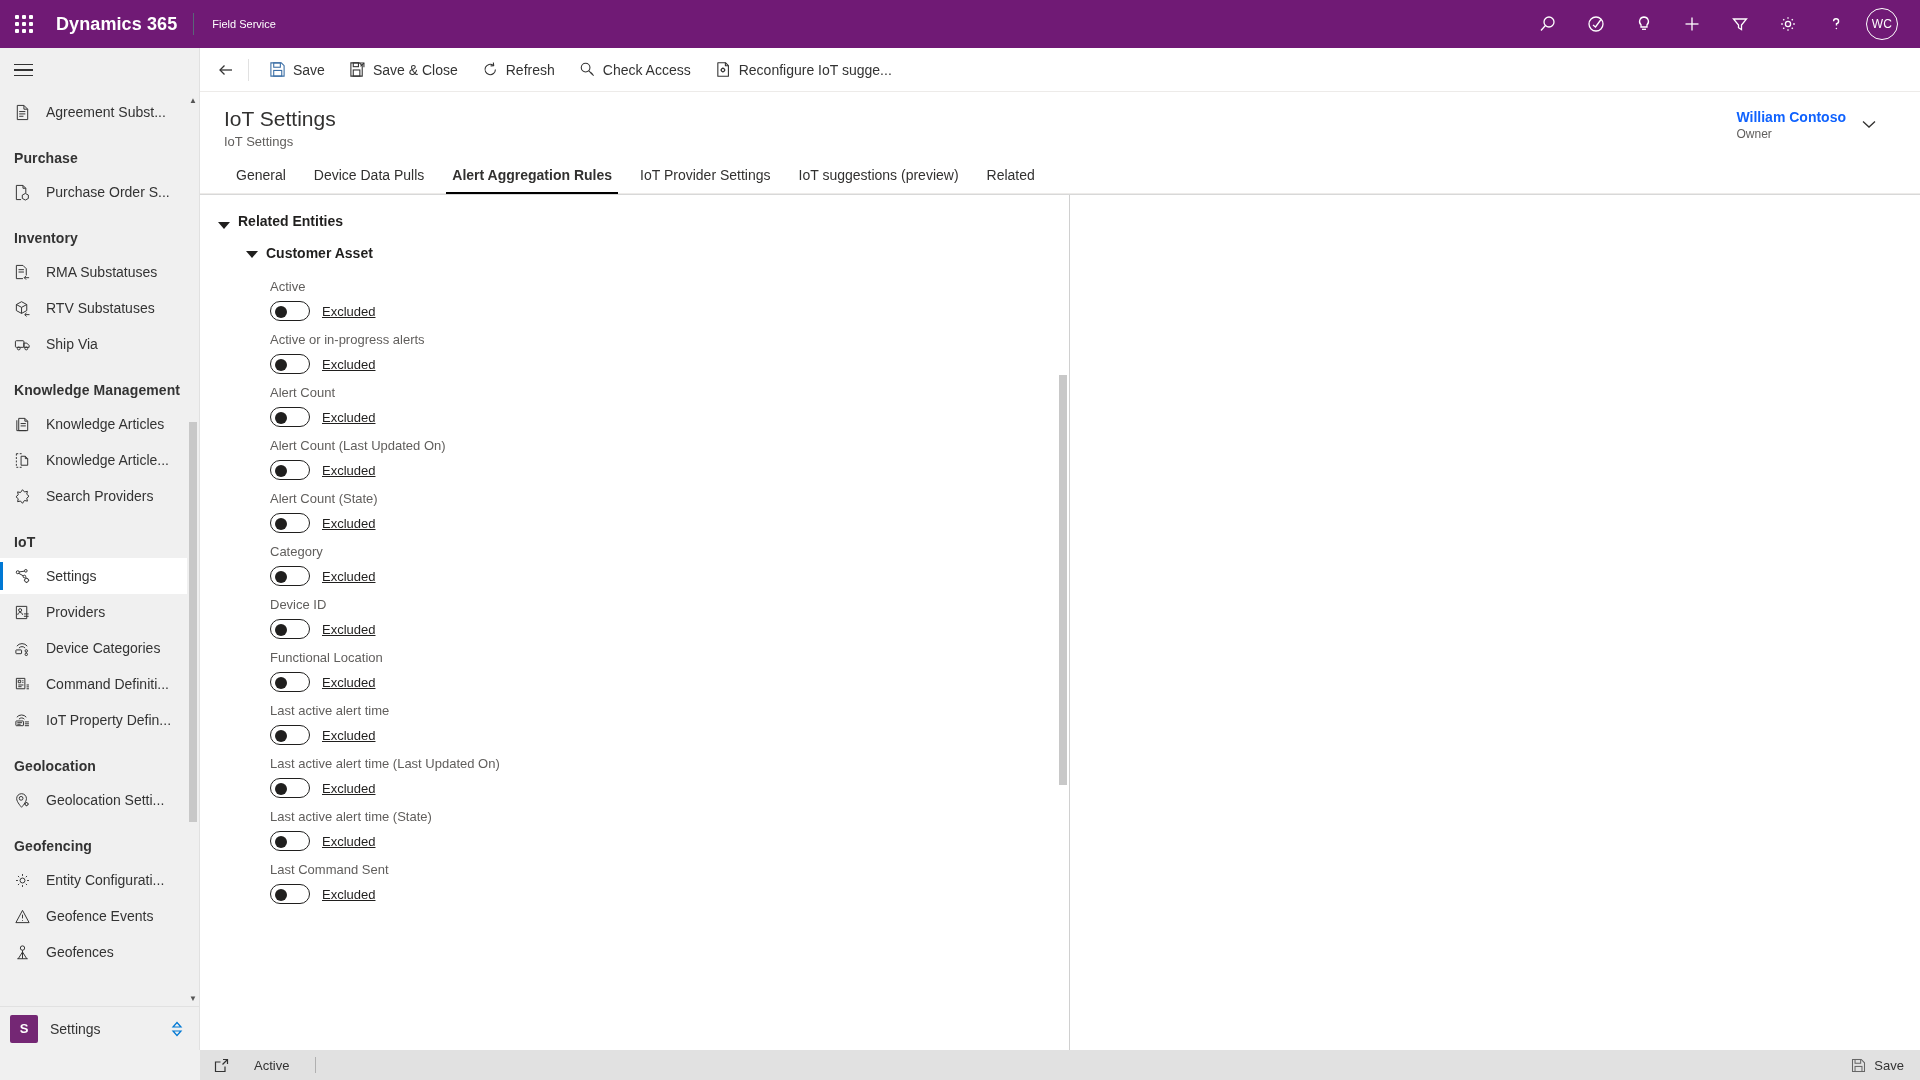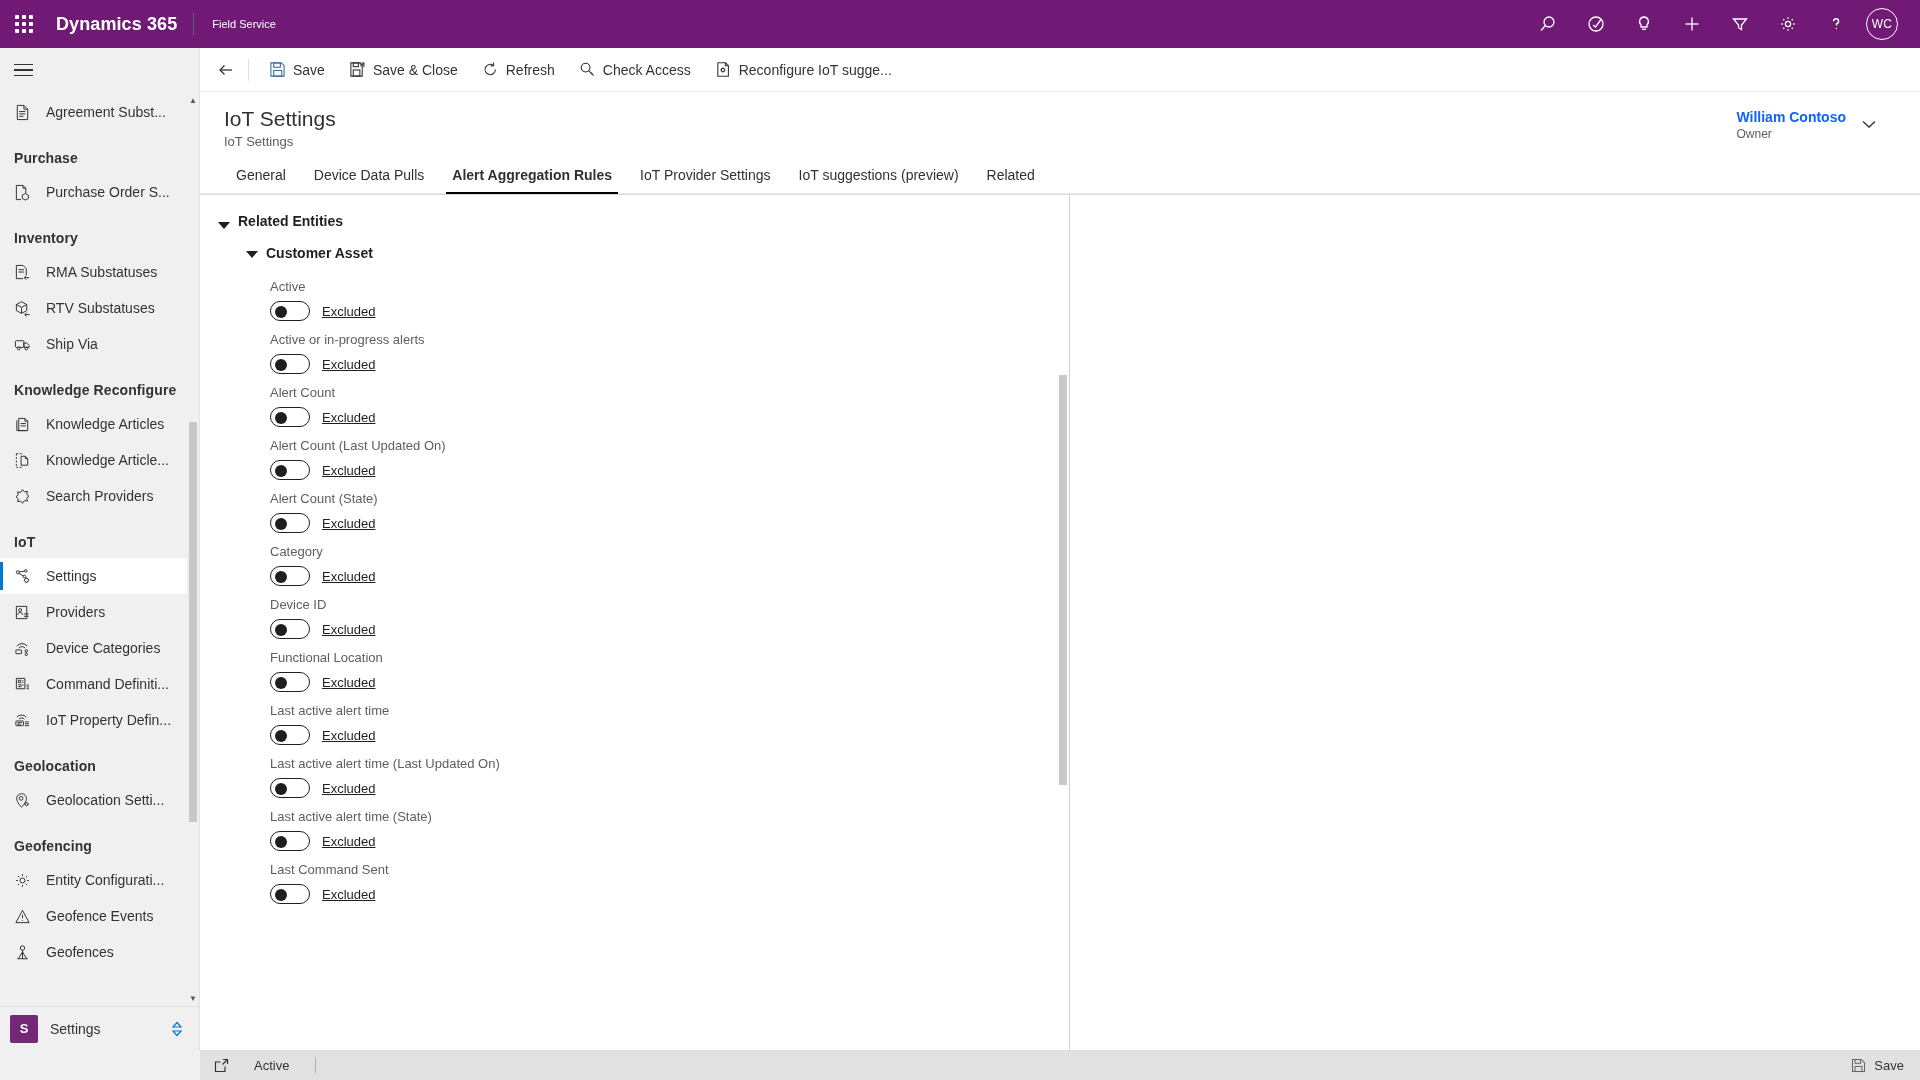--- a/index.html
+++ b/index.html
@@ -377,21 +377,21 @@
             <span class="nav-icon">
               <svg width="17" height="17" viewBox="0 0 18 18" fill="none" stroke="#333" stroke-width="1.05" stroke-linejoin="round">
                 <rect x="1.5" y="5" width="9" height="7" rx="1"></rect>
                 <path d="M10.5 7.5h3l2.5 2.5v2h-5.5z"></path>
                 <circle cx="5" cy="13.2" r="1.5"></circle>
                 <circle cx="13" cy="13.2" r="1.5"></circle>
               </svg>
             </span>
             <span class="nav-label">Ship Via</span>
           </div>
-          <div class="nav-group-title">Knowledge Reconfigure</div>
+          <div class="nav-group-title">Knowledge Management</div>
           <div class="nav-item">
             <span class="nav-icon">
               <svg width="17" height="17" viewBox="0 0 18 18" fill="none" stroke="#333" stroke-width="1.05" stroke-linejoin="round">
                 <path d="M5 2.5h6.5l3 3v10H5z"></path>
                 <path d="M11.5 2.5v3h3"></path>
                 <path d="M3 4.5v11h10"></path>
                 <line x1="7" y1="8" x2="12.5" y2="8"></line>
                 <line x1="7" y1="10.5" x2="12.5" y2="10.5"></line>
               </svg>
             </span>

